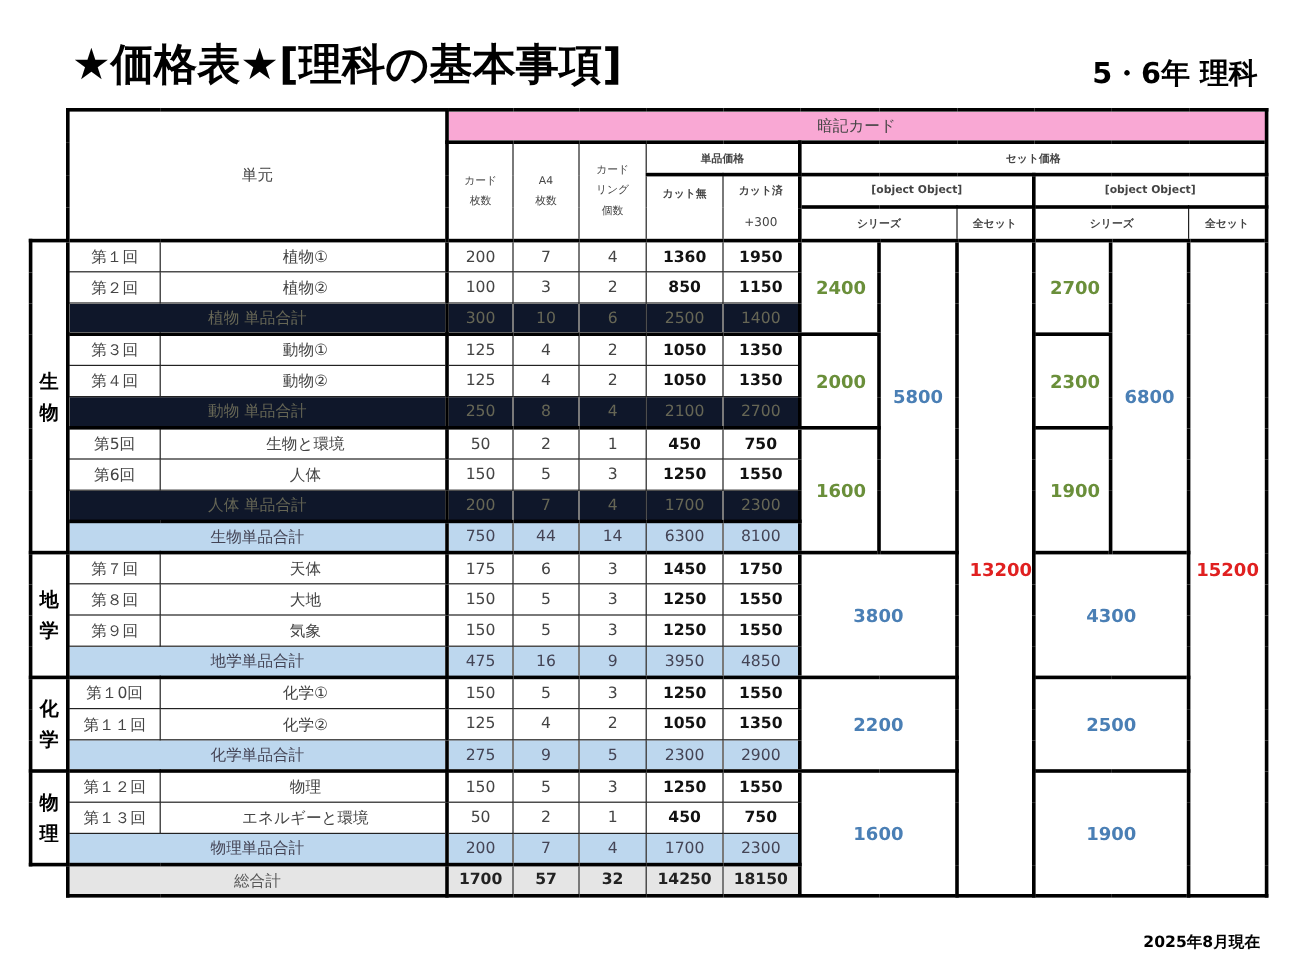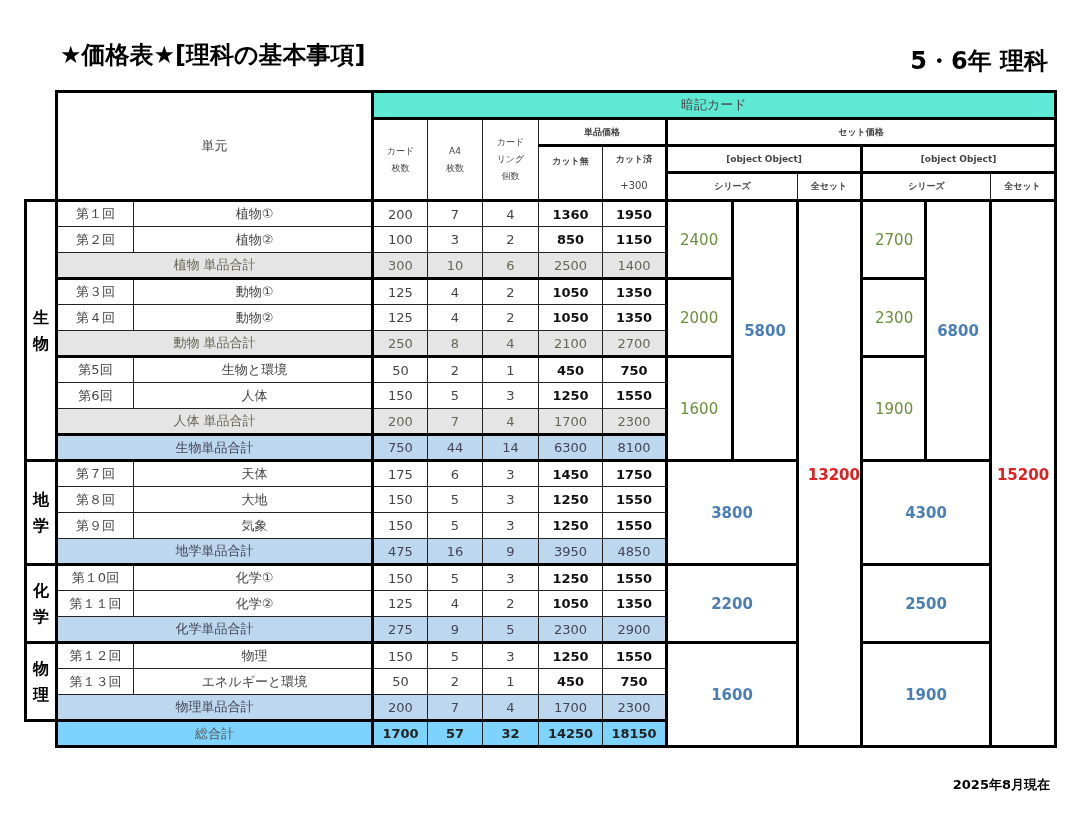--- a/index.html
+++ b/index.html
@@ -1,38 +1,38 @@
 <!DOCTYPE html>
 <html><head>
 <meta charset="utf-8">
 <style>
   html, body { margin:0; padding:0; background:#ffffff; }
   body { width:1080px; height:814px; position:relative; overflow:hidden;
          font-family:"DejaVu Sans","Liberation Sans",sans-serif; color:#000; }
-  .title { position:absolute; left:60px; top:30px; font-size:24px; font-weight:bold; letter-spacing:0px; line-height:50px; white-space:nowrap; }
+  .title { position:absolute; left:60px; top:30px; font-size:36px; font-weight:bold; letter-spacing:0px; line-height:50px; white-space:nowrap; }
   .subtitle { position:absolute; right:32px; top:44px; font-size:24px; font-weight:bold; line-height:34px; white-space:nowrap; }
   .footer { position:absolute; right:30px; top:776px; font-size:13px; font-weight:bold; white-space:nowrap; }
   table.price { position:absolute; left:24px; top:90px; border-collapse:collapse; table-layout:fixed; }
   table.price td { border:1px solid #222; padding:0; text-align:center; vertical-align:middle; font-size:13px; color:#444; overflow:hidden; white-space:nowrap; }
   table.price td.thick-l { border-left:3px solid #000; }
   table.price td.thick-r { border-right:3px solid #000; }
   table.price td.thick-t { border-top:3px solid #000; }
   table.price td.thick-b { border-bottom:3px solid #000; }
-  .green { background:#5eead4; text-align:left !important; padding-left:12px !important; color:#555; font-size:13px; }
+  .green { background:#f9a8d4; text-align:left !important; padding-left:12px !important; color:#555; font-size:13px; }
   .hdr-sm { font-size:9px !important; color:#444; line-height:17px; white-space:normal !important;margin-top:12px; }
   .hdr-b { font-size:9px !important; font-weight:bold; color:#333; }
   .cat { font-weight:bold; font-size:16px !important; color:#000 !important; line-height:26px; white-space:normal !important; border:3px solid #000 !important; }
   .round { color:#444; }
   .unit { text-align:right; padding-left:4px !important; color:#444; }
   .num { color:#555; font-size:13px; }
   .bold { font-weight:bold; color:#111 !important; font-size:13px; }
-  .sub-y { background:#e5e5e5; color:#665 !important; }
+  .sub-y { background:#0f172a; color:#665 !important; }
   .sub-b { background:#bdd7ee; color:#445 !important; }
-  .total { background:#7dd3fc; font-weight:bold; color:#222 !important; }
-  .green-num { color:#6a8f3a !important; font-size:15px !important; font-weight:normal; }
+  .total { background:#e5e5e5; font-weight:bold; color:#222 !important; }
+  .green-num { color:#6a8f3a !important; font-size:15px !important; font-weight:bold; }
   .blue-num { color:#4a7fb5 !important; font-size:15px !important; font-weight:bold; }
   .red-num { color:#e02020 !important; font-size:15px !important; font-weight:bold; vertical-align:top !important; padding-top:4px !important; }
   .blank-hdr { border:none !important; background:#fff; }
 </style>
 </head>
 <body>
 
 <div class="title">★価格表★[理科の基本事項]</div>
 <div class="subtitle">5・6年 理科</div>
 

